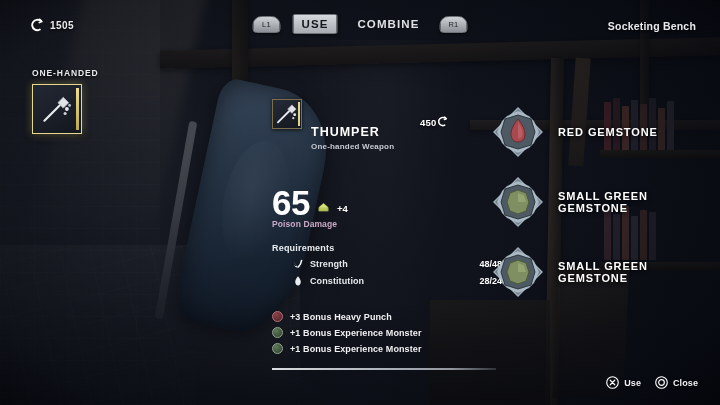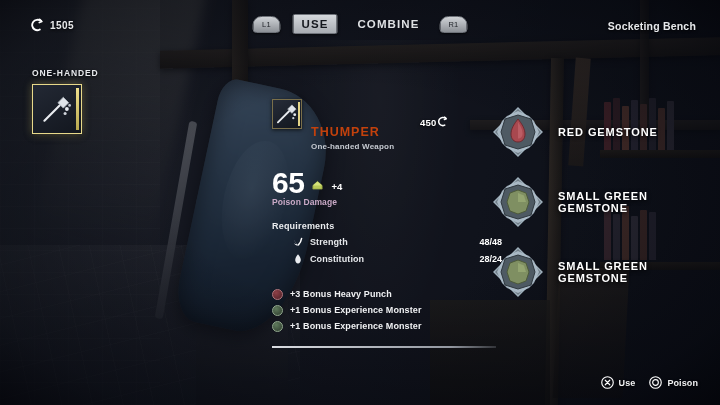--- a/index.html
+++ b/index.html
@@ -169,32 +169,32 @@
 
   
   .detail { position:absolute; left:272px; top:78px; width:230px; }
   .item-head { display:flex; align-items:center; gap:9px; }
   .item-icon {
     width:30px; height:30px; position:relative;
     background:linear-gradient(150deg,#262c38,#12161e);
     border:1px solid #7a6f4a; box-shadow:0 1px 4px rgba(0,0,0,.7);
   }
   .item-icon .bar { position:absolute; right:1px; top:2px; bottom:2px; width:2px; background:#e3d488; }
-  .item-name { color:#c2410c; font-size:12.5px; font-weight:bold; letter-spacing:1px; line-height:1.1;margin-top:48px; }
+  .item-name { color:#ffffff; font-size:12.5px; font-weight:bold; letter-spacing:1px; line-height:1.1;margin-top:48px; }
   .item-sub { color:#c6cad1; font-size:8px; font-weight:bold; letter-spacing:.2px; margin-top:2px;text-align:center; }
 
   .price {
     position:absolute; left:148px; top:38px;
     color:#ffffff; font-size:9.5px; font-weight:bold; letter-spacing:.2px;
     display:flex; align-items:center; gap:1px;
     text-shadow:0 1px 3px rgba(0,0,0,.9);
   }
 
   .dmg-row { display:flex; align-items:flex-end; gap:7px; margin-top:18px; }
-  .dmg-num { color:#ffffff; font-size:30px; font-weight:bold; line-height:.9; letter-spacing:-.5px; }
+  .dmg-num { color:#ffffff; font-size:35px; font-weight:bold; line-height:.9; letter-spacing:-.5px;margin-top:18px; }
   .dmg-gem { width:13px; height:13px; margin-bottom:4px; }
   .dmg-plus { color:#ffffff; font-size:9.5px; font-weight:bold; margin-bottom:4px; }
   .dmg-label { color:#c9a9c6; font-size:8.5px; font-weight:bold; margin-top:1px; letter-spacing:.1px; }
 
   .req-title { color:#e9ebee; font-size:9px; font-weight:bold; margin-top:14px; letter-spacing:.2px; }
   .req-row {
     display:flex; align-items:center; margin-top:5px; padding-left:20px;
   }
   .req-ico { width:12px; height:12px; margin-right:6px; display:flex; align-items:center; justify-content:center; }
   .req-name { color:#e6e8eb; font-size:9px; font-weight:bold; letter-spacing:.1px; flex:1; }
@@ -454,15 +454,15 @@
     </span>
     <span class="prompt-label">Use</span>
   </div>
   <div class="prompt">
     <span>
       <svg viewBox="0 0 16 16" width="13" height="13" style="display:block">
         <circle cx="8" cy="8" r="7.1" fill="none" stroke="#ffffff" stroke-width="1.4"></circle>
         <circle cx="8" cy="8" r="3.5" fill="none" stroke="#ffffff" stroke-width="1.4"></circle>
       </svg>
     </span>
-    <span class="prompt-label">Poison</span>
+    <span class="prompt-label">Close</span>
   </div>
 </div>
 
 </body></html>

